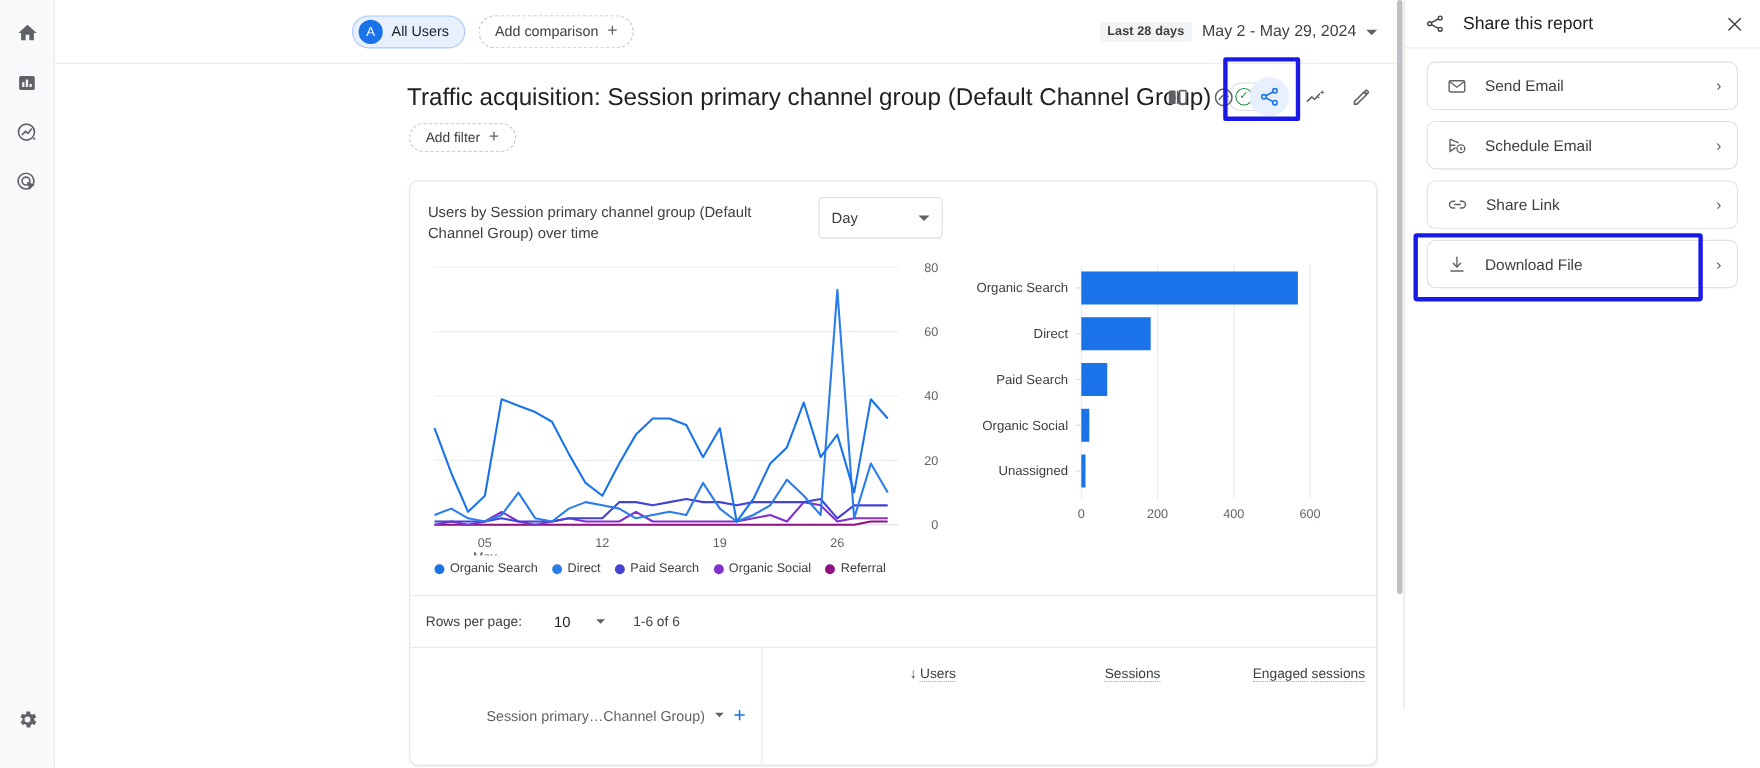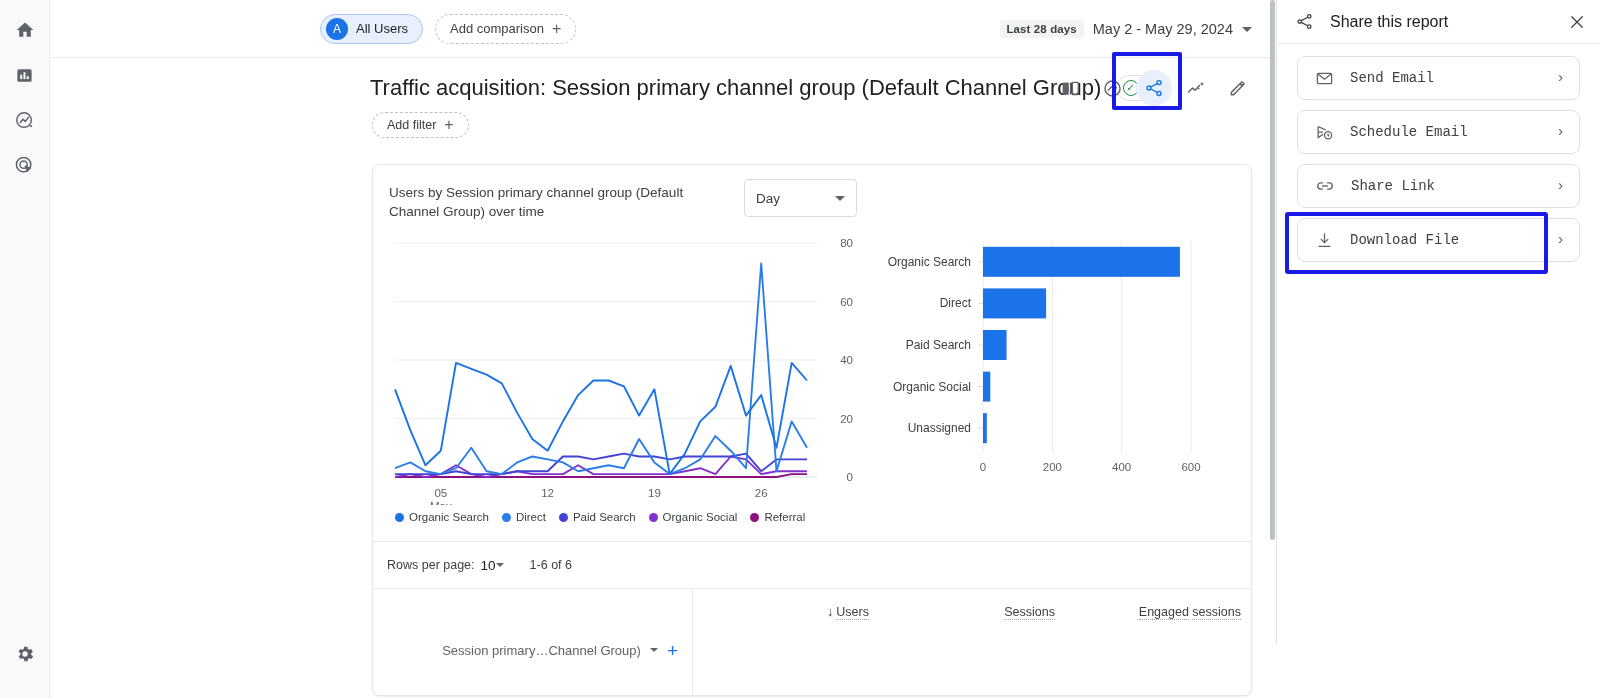--- a/index.html
+++ b/index.html
@@ -142,21 +142,21 @@
   .legend-dot { width: 9px; height: 9px; border-radius: 50%; }
 
   
   .tablewrap { border-top: 1px solid #e8eaed; }
   .tabletools {
     height: 46px; display: flex; align-items: center;
     padding: 0 26px 0 14px; position: relative;
   }
   .search-box { display: flex; align-items: center; gap: 10px; flex: 1; }
   .search-text { font-size: 13.5px; color: #80868b; }
-  .rpp { display: flex; align-items: center; gap: 0; font-size: 12.5px; color: #3c4043; }
+  .rpp { display: flex; align-items: center; gap: 23px; font-size: 12.5px; color: #3c4043; }
   .rpp-val { font-size: 13.5px; color: #202124; margin-left: 6px; }
   .rpp-caret { width: 0; height: 0; border-left: 4px solid transparent;
                border-right: 4px solid transparent; border-top: 4px solid #5f6368; }
   .range-text { font-size: 12.5px; color: #3c4043; margin-left: 26px; }
 
   .thead { display: flex; border-top: 1px solid #e8eaed; }
   .th-dim {
     width: 320px; display: flex; align-items: center; justify-content: flex-end;
     gap: 9px; padding: 16px 14px 0 0; font-size: 13px; color: #5f6368;
     border-right: 1px solid #e8eaed; height: 106px;
@@ -197,21 +197,21 @@
     width: 324px; height: 644px; background: #fff;
     border-left: 1px solid #e0e0e0; flex: none;
     position: relative;
   }
   .share-head {
     height: 44px; display: flex; align-items: center;
     padding: 0 14px 0 18px; gap: 16px;
     border-bottom: 1px solid #e8eaed;
   }
   .share-title { font-size: 16px; color: #202124; flex: 1; }
-  .share-list { padding: 12px 20px 0 20px; font-family: Liberation Mono, monospace; }
+  .share-list { padding: 12px 20px 0 20px; }
   .share-item {
     height: 44px; border: 1px solid #e0e0e0; border-radius: 8px;
     display: flex; align-items: center; gap: 16px;
     padding: 0 14px 0 17px; margin-bottom: 10px; cursor: pointer;
     background: #fff;
   }
   .share-item .lbl { flex: 1; font-size: 14px; color: #3c4043; }
   .chev { color: #5f6368; font-size: 15px; }
   .share-hl {
     position: absolute; left: 8px; top: 212px;

